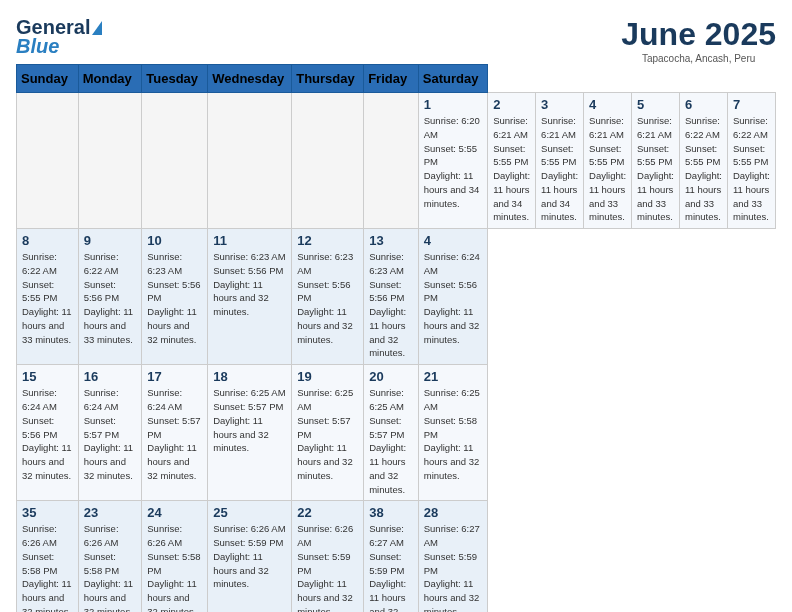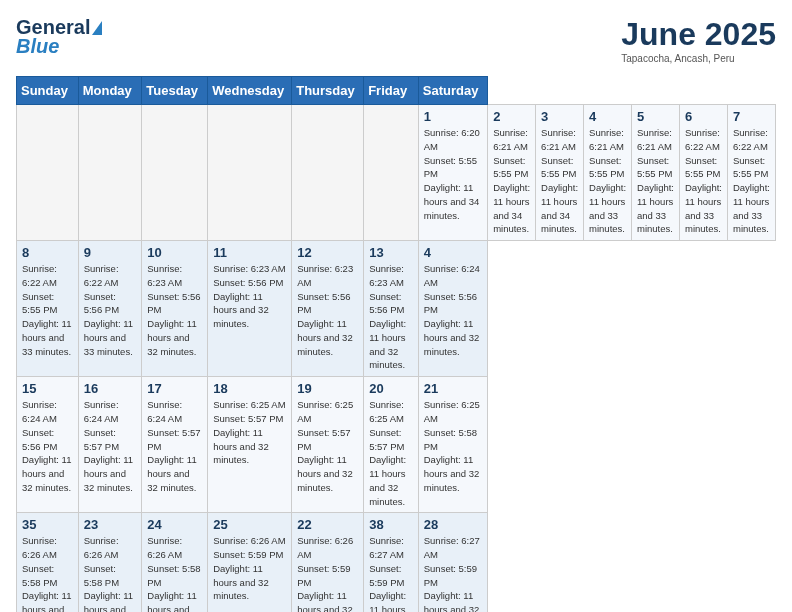--- a/index.html
+++ b/index.html
@@ -7,57 +7,56 @@
       font-family: Arial, sans-serif;
       background: #fff;
       width: 792px;
       min-height: 612px;
       padding: 16px;
     }
     .header {
       display: flex;
       justify-content: space-between;
       align-items: flex-start;
-      margin-bottom: 12px;
       gap: 23px;
     }
     .logo {
       display: flex;
       flex-direction: column;
       align-items: flex-start;
     }
     .logo-triangle {
       display: inline-block;
       width: 0;
       height: 0;
       border-left: 10px solid transparent;
       border-bottom: 14px solid #2a7fc1;
       margin-left: 2px;
       vertical-align: middle;
     }
     .title-block {
-      text-align: left;
+      text-align: center;
     }
     .month-title {
       font-size: 32px;
       font-weight: bold;
       color: #1a3a5c;
     }
     .location-title {
       font-size: 10px;
       color: #555;
     }
     table {
       width: 100%;
       border-collapse: collapse;
       font-size: 10.5px;
     }
     thead tr th {
       background-color: #2a6db5;
-      color: #ffffff;
+      color: #000000;
       padding: 6px 4px;
       text-align: left;
       font-size: 13px;
       font-weight: bold;
       border: 1px solid #1a5a9a;
     }
     tbody tr td {
       border: 1px solid #ccc;
       padding: 4px 5px;
       vertical-align: top;

